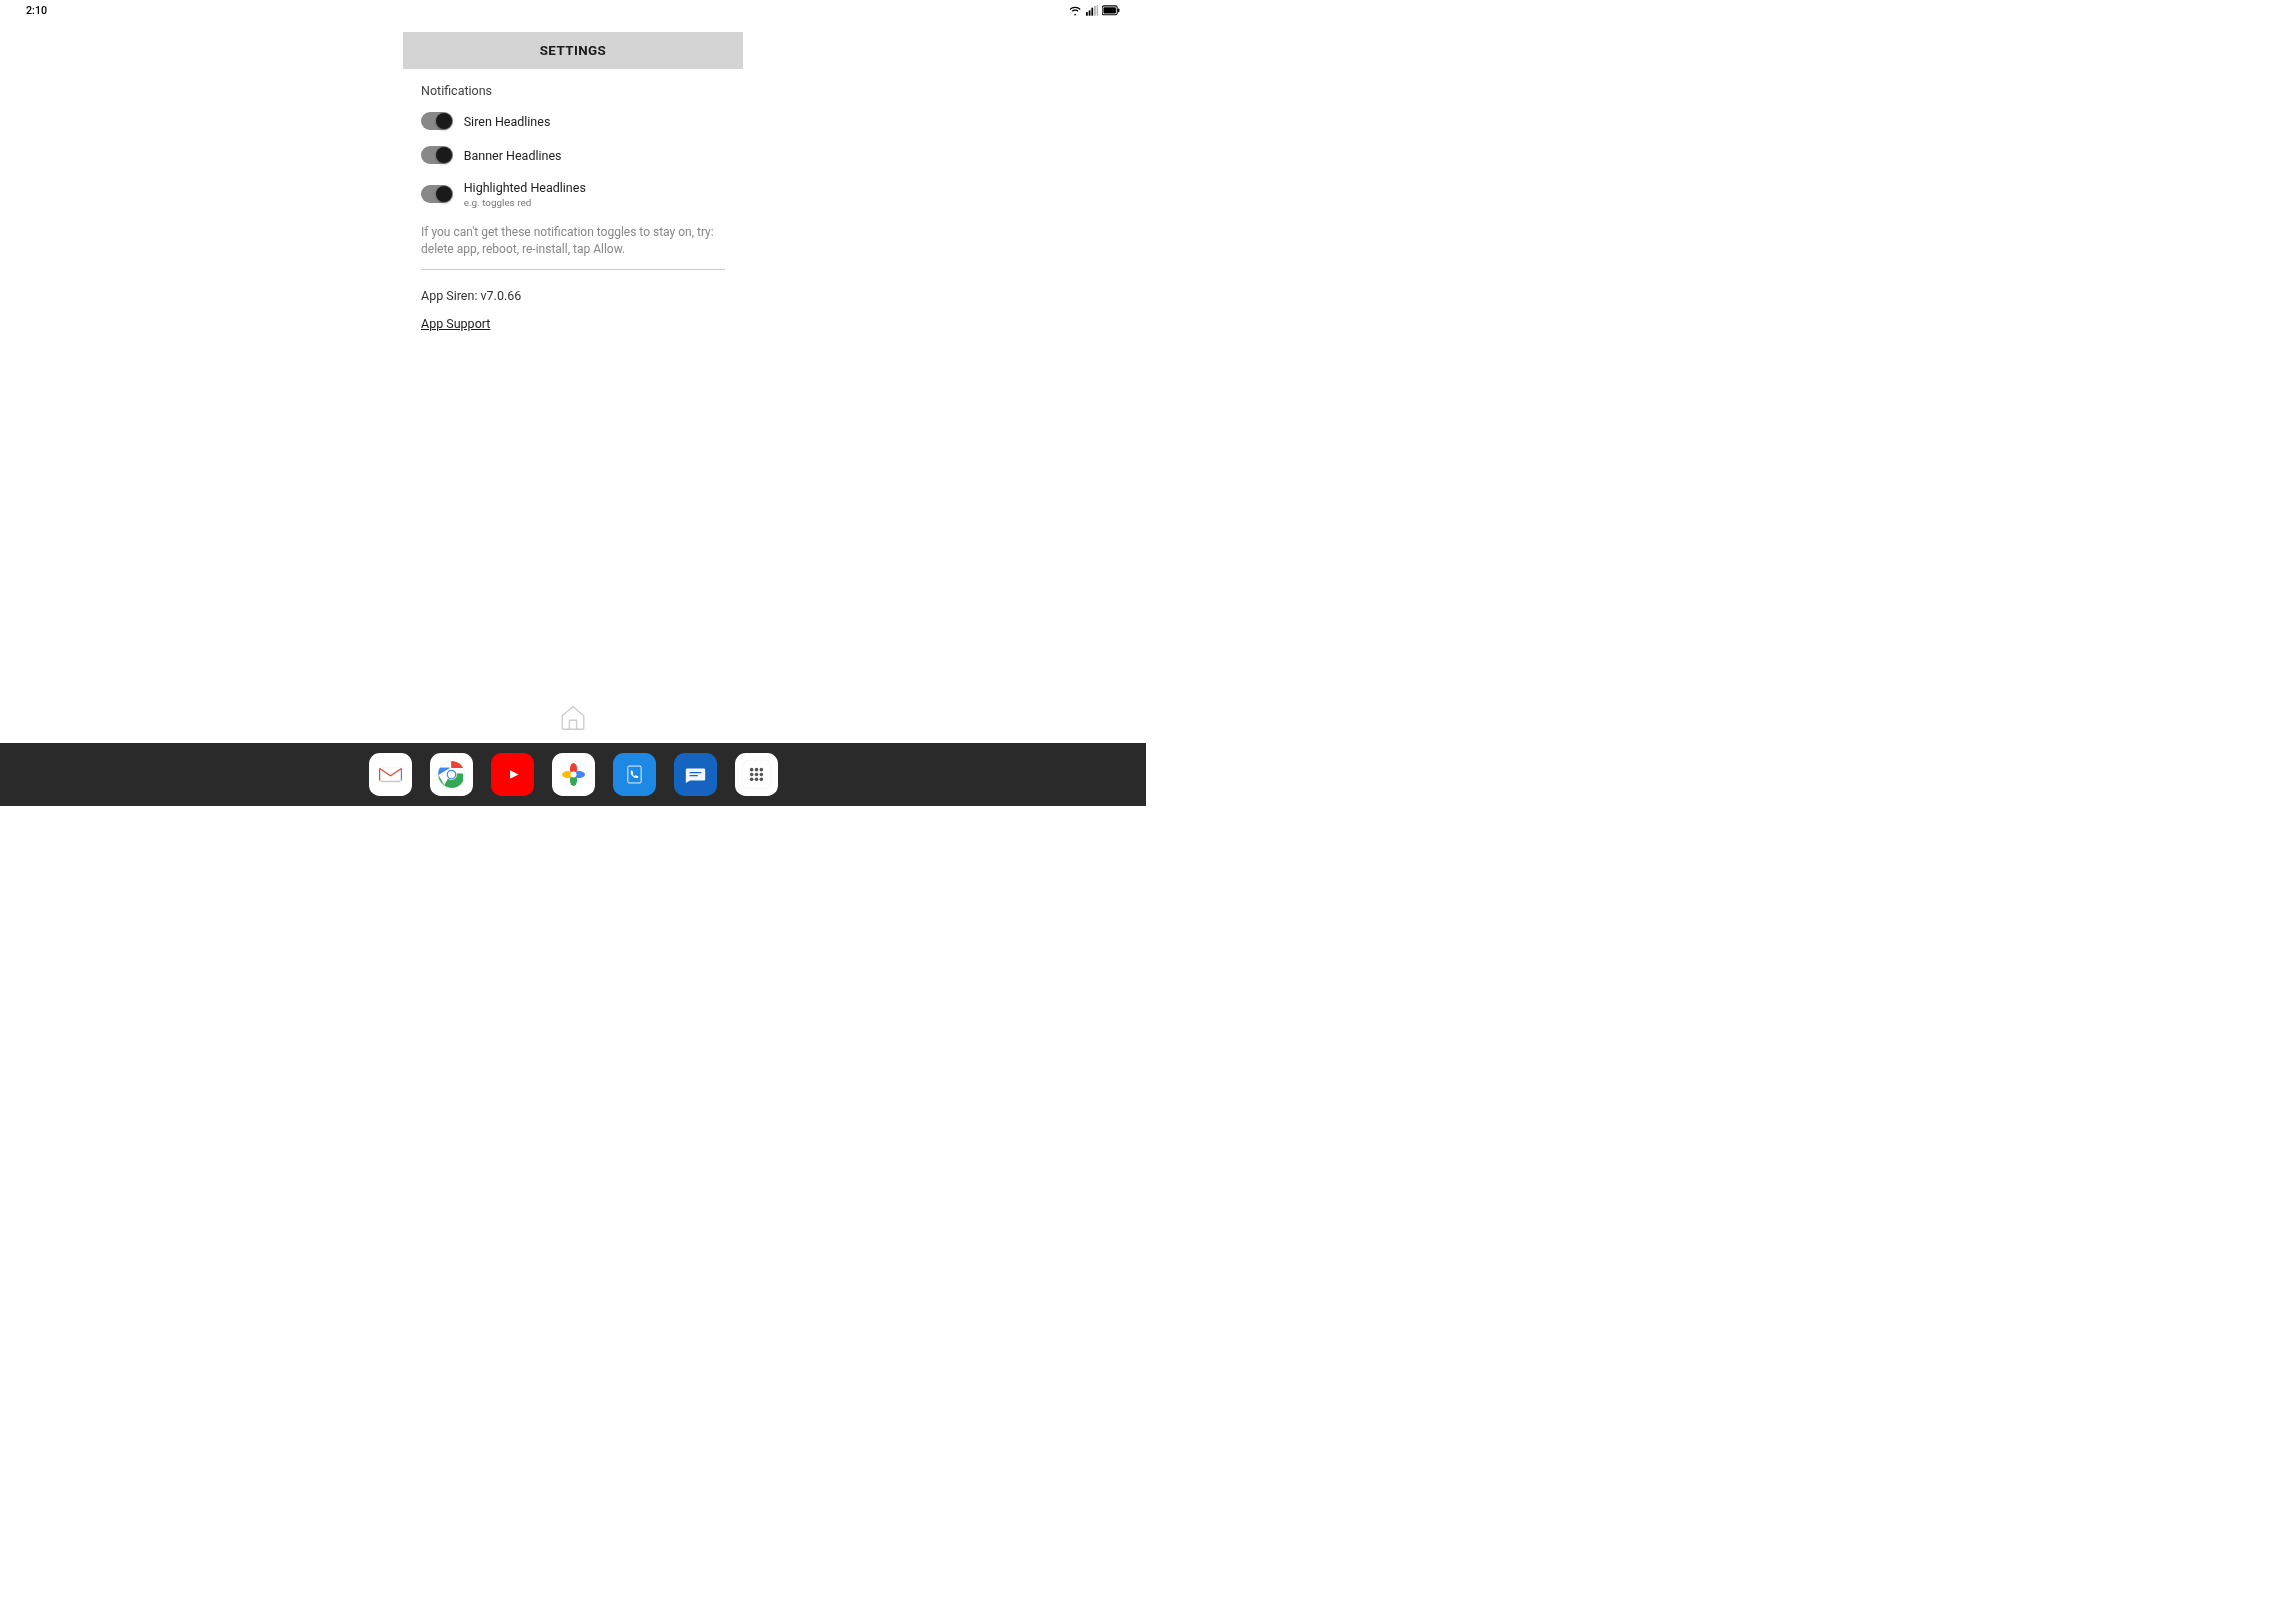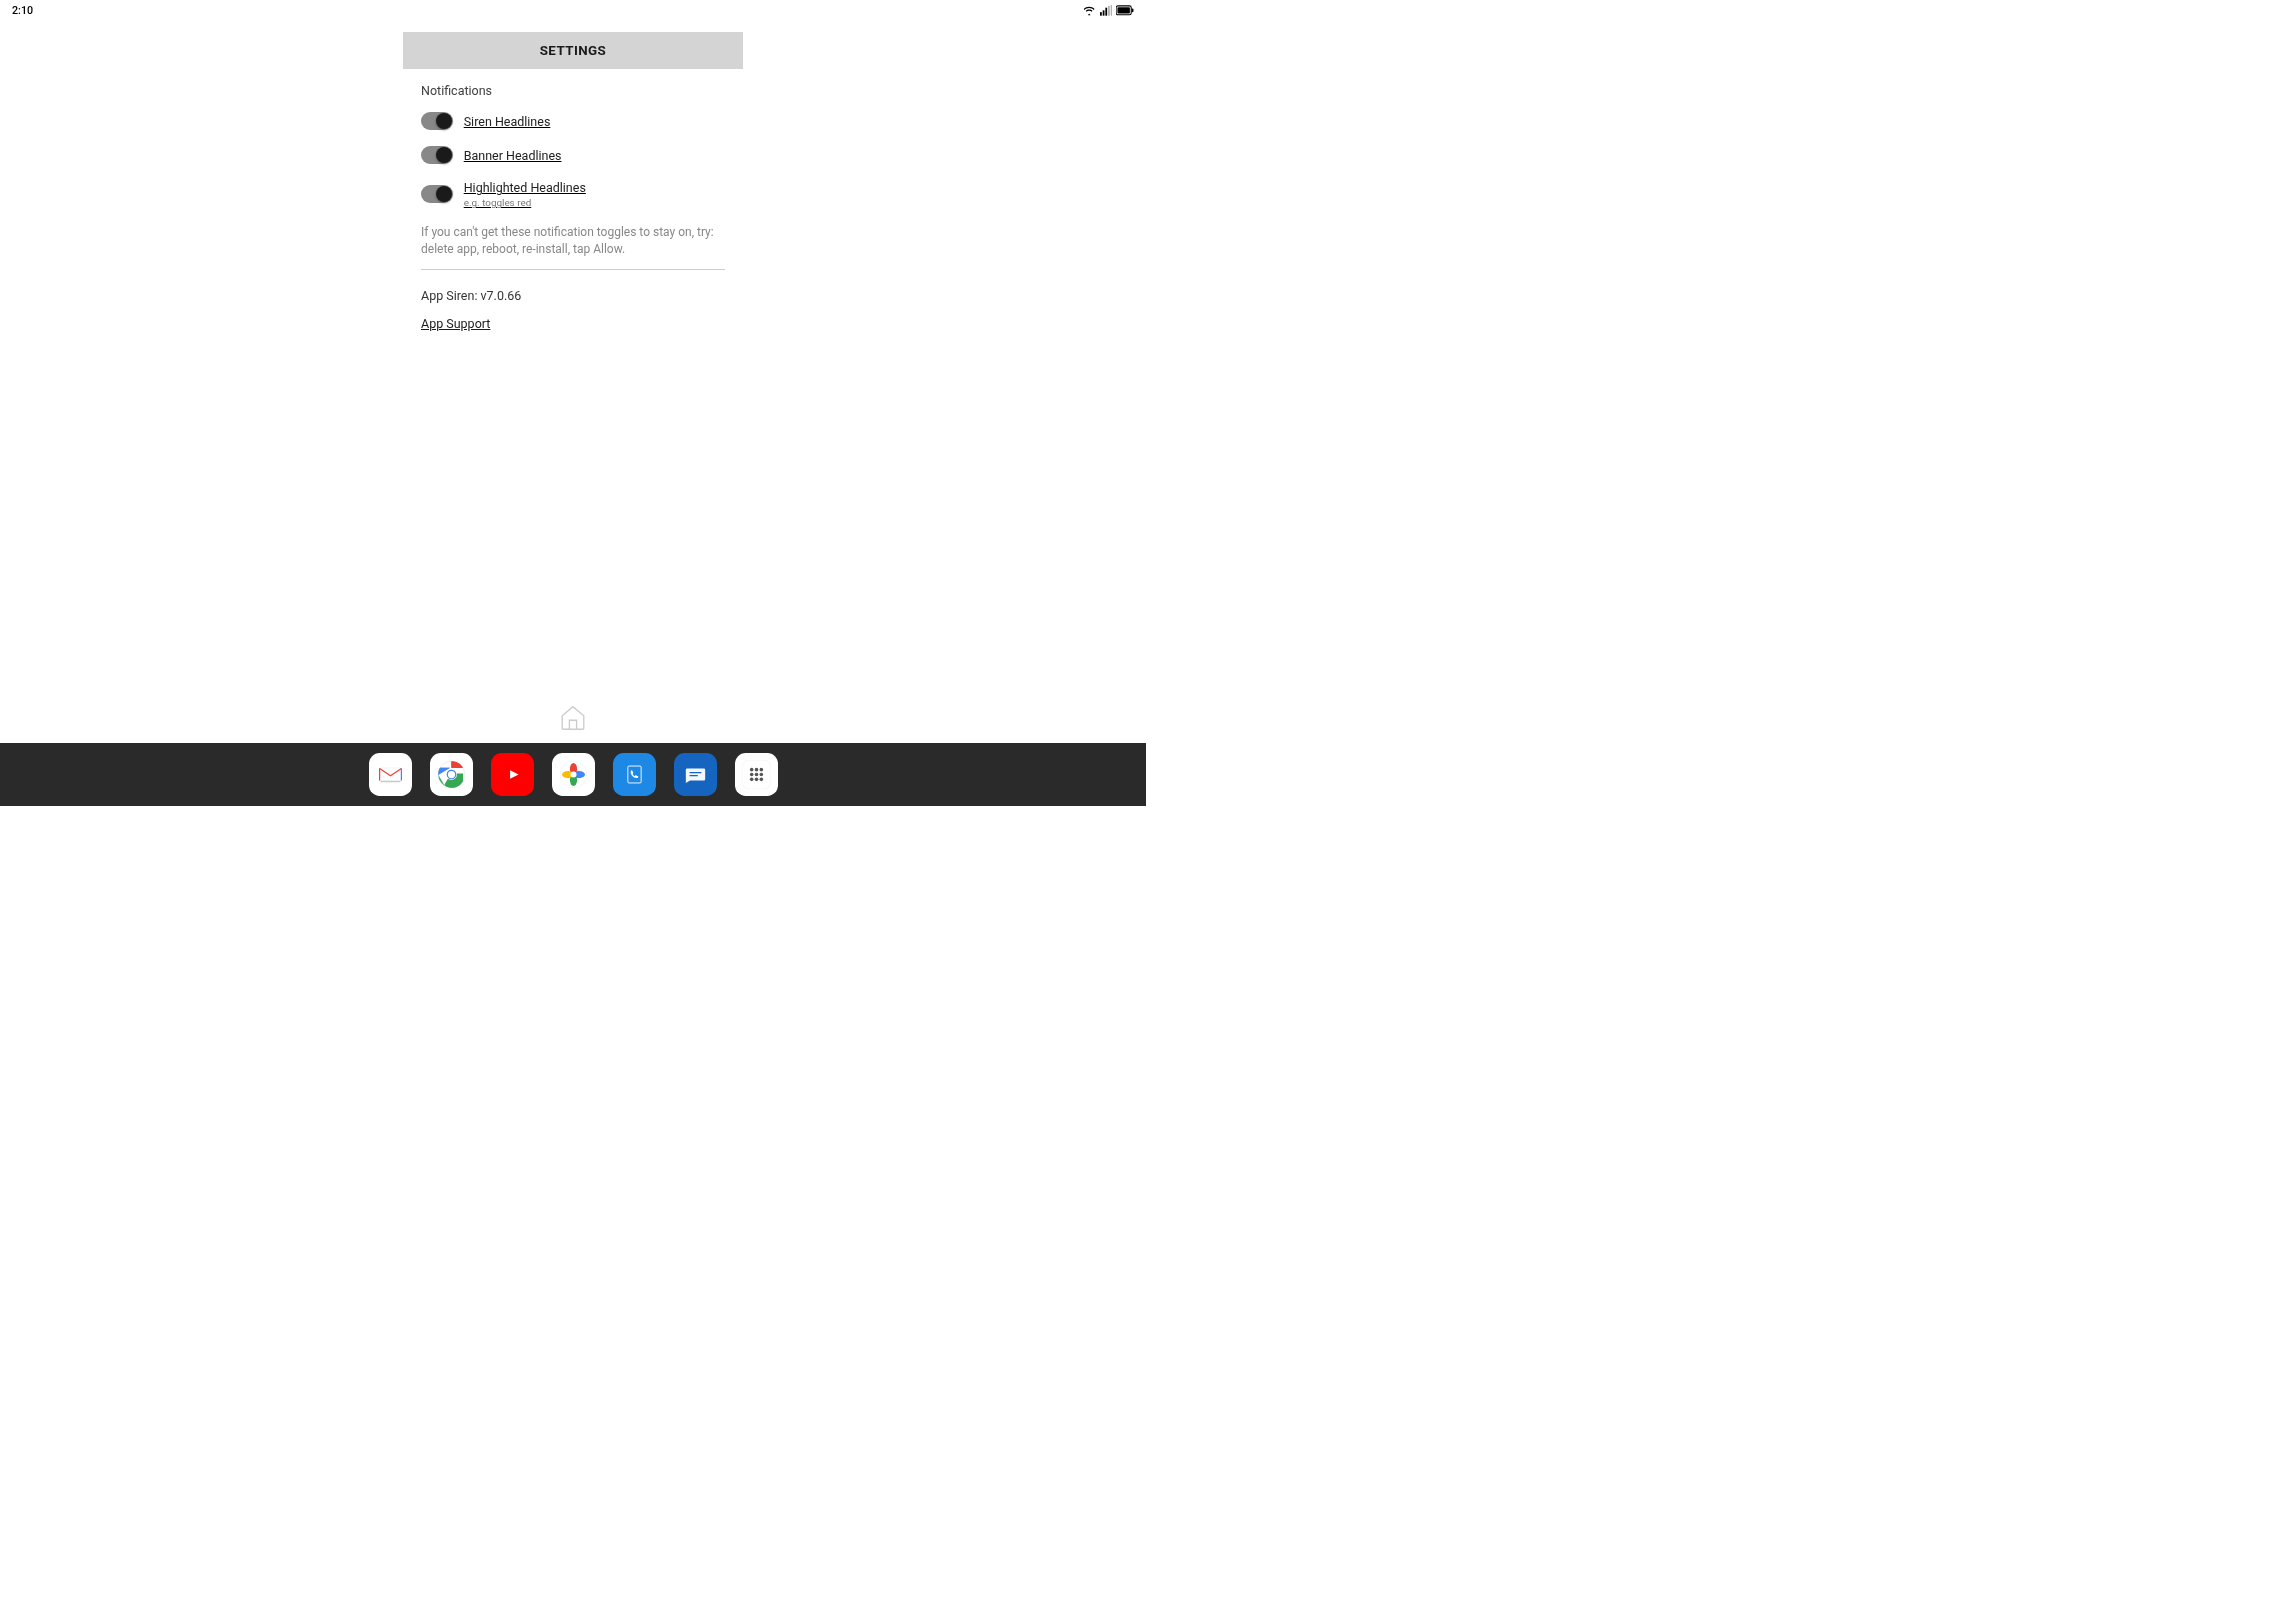--- a/index.html
+++ b/index.html
@@ -15,21 +15,21 @@
 
     
     #status-bar {
       position: absolute;
       top: 0; left: 0; right: 0;
       height: 21.5px;
       background: #ffffff;
       display: flex;
       align-items: center;
       justify-content: space-between;
-      padding: 0 12px;
+      padding: 0 26px;
       z-index: 10;
     }
 
     #status-time {
       font-size: 10.7px;
       font-weight: 500;
       color: #000;
     }
 
     #status-icons {
@@ -108,21 +108,20 @@
       width: 16px;
       height: 16px;
       border-radius: 50%;
       background: #1a1a1a;
       box-shadow: 0 0.9px 2.7px rgba(0,0,0,0.4);
     }
 
     .toggle-label-group {
       display: flex;
       flex-direction: column;
-      text-decoration: underline;
     }
 
     .toggle-label {
       font-size: 12.5px;
       color: #222;
       font-weight: 400;
     }
 
     .toggle-sublabel {
       font-size: 9.9px;

